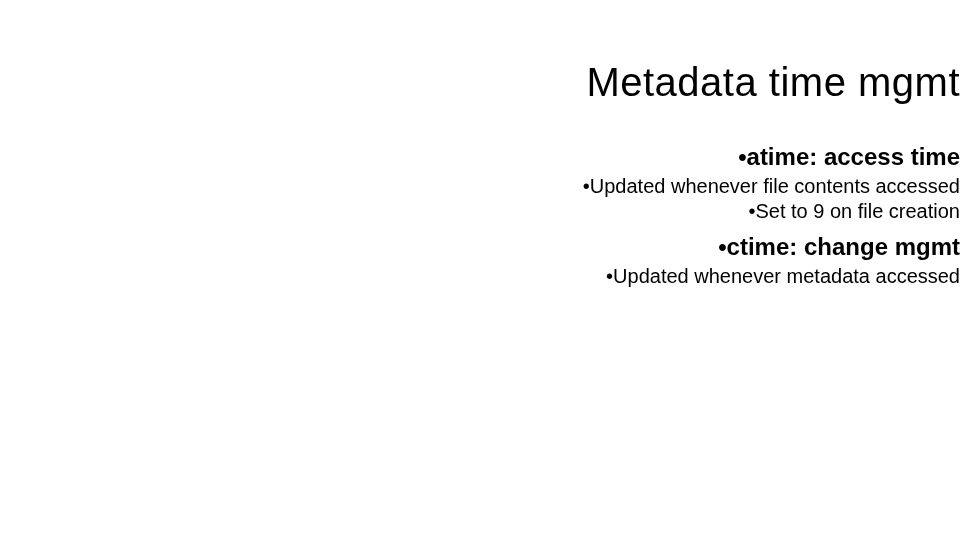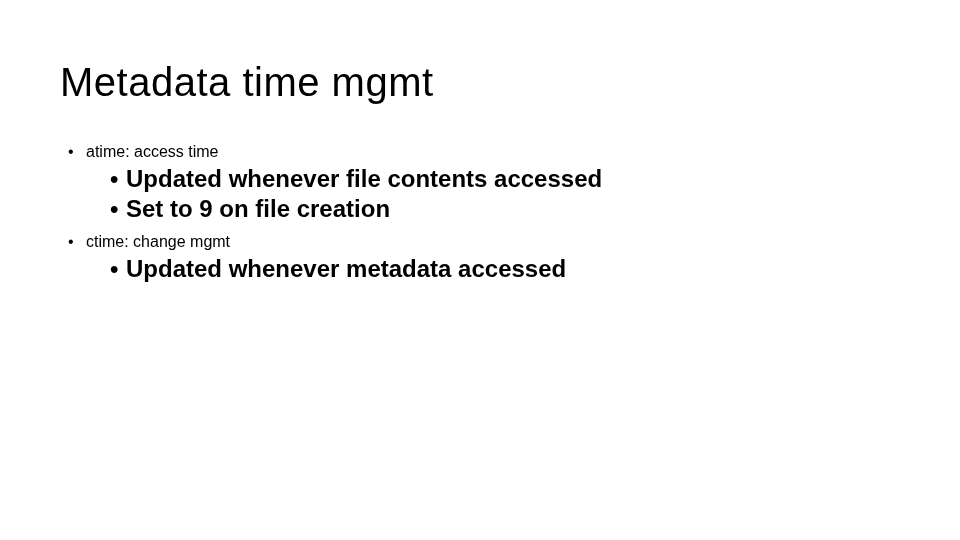--- a/index.html
+++ b/index.html
@@ -1,47 +1,48 @@
 <!DOCTYPE html>
 <html><head>
   <meta charset="utf-8">
   <style>
     * {
       margin: 0;
       padding: 0;
       box-sizing: border-box;
+      text-align: right;
     }
     body {
       width: 960px;
       height: 540px;
       background: #ffffff;
       font-family: "Segoe UI", "Malgun Gothic", Arial, sans-serif;
       color: #000000;
       padding: 60px 0 0 60px;
       overflow: hidden;
     }
     .title {
       font-size: 40px;
       font-weight: 400;
       margin-bottom: 38px;
       letter-spacing: 0.5px;
     }
     .l1 {
-      font-size: 16px;
-      font-weight: 400;
+      font-size: 24px;
+      font-weight: 700;
       margin-bottom: 4px;
       padding-left: 8px;
     }
     .l1 .bullet {
       display: inline-block;
       width: 18px;
     }
     .l2 {
-      font-size: 24px;
-      font-weight: 700;
+      font-size: 20px;
+      font-weight: 400;
       padding-left: 50px;
       margin-bottom: 2px;
     }
     .l2 .bullet {
       display: inline-block;
       width: 16px;
     }
     .group {
       margin-bottom: 10px;
     }

